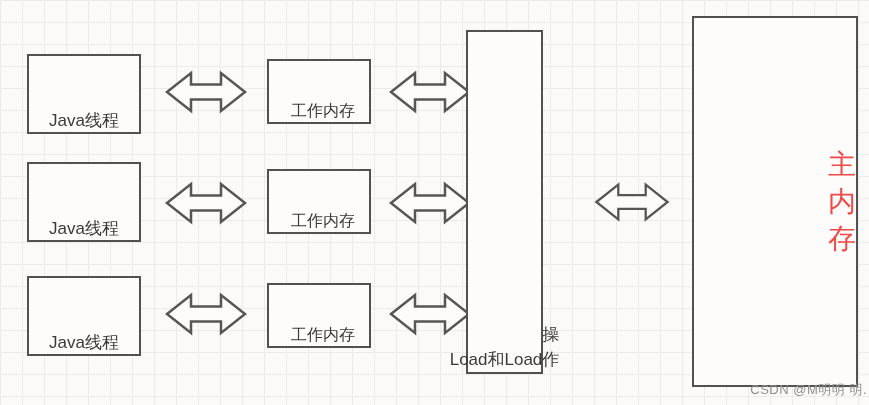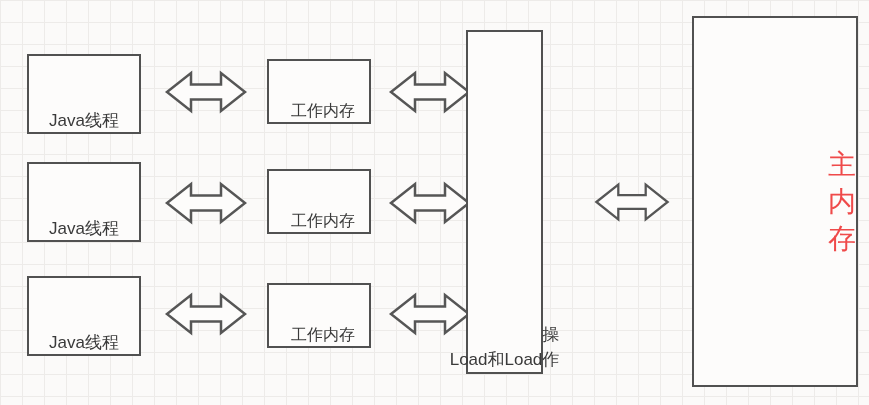--- a/index.html
+++ b/index.html
@@ -115,14 +115,15 @@
         <polygon points="3,23 27,4 27,15.5 57,15.5 57,4 81,23 57,42 57,30.5 27,30.5 27,42" fill="#fdfcfb" stroke="#565656" stroke-width="2.5"></polygon>
       </svg>
   </div>
 
   <div class="box main-memory-box">
     <div>主</div>
     <div>内</div>
     <div>存</div>
   </div>
 
+  <div class="watermark">CSDN @M明明 明.</div>
 
 </div>
 
 </body></html>

